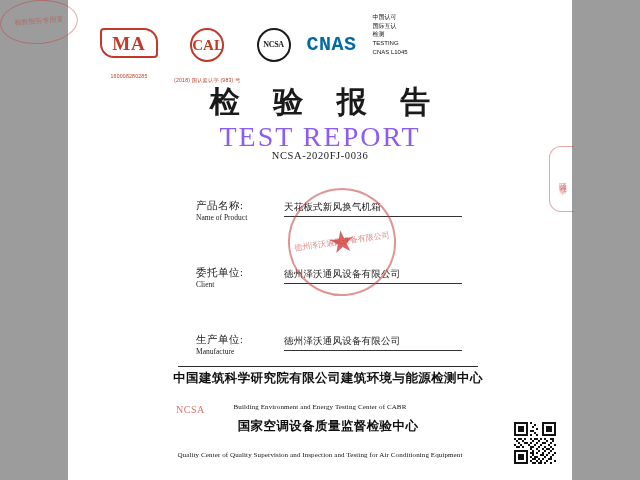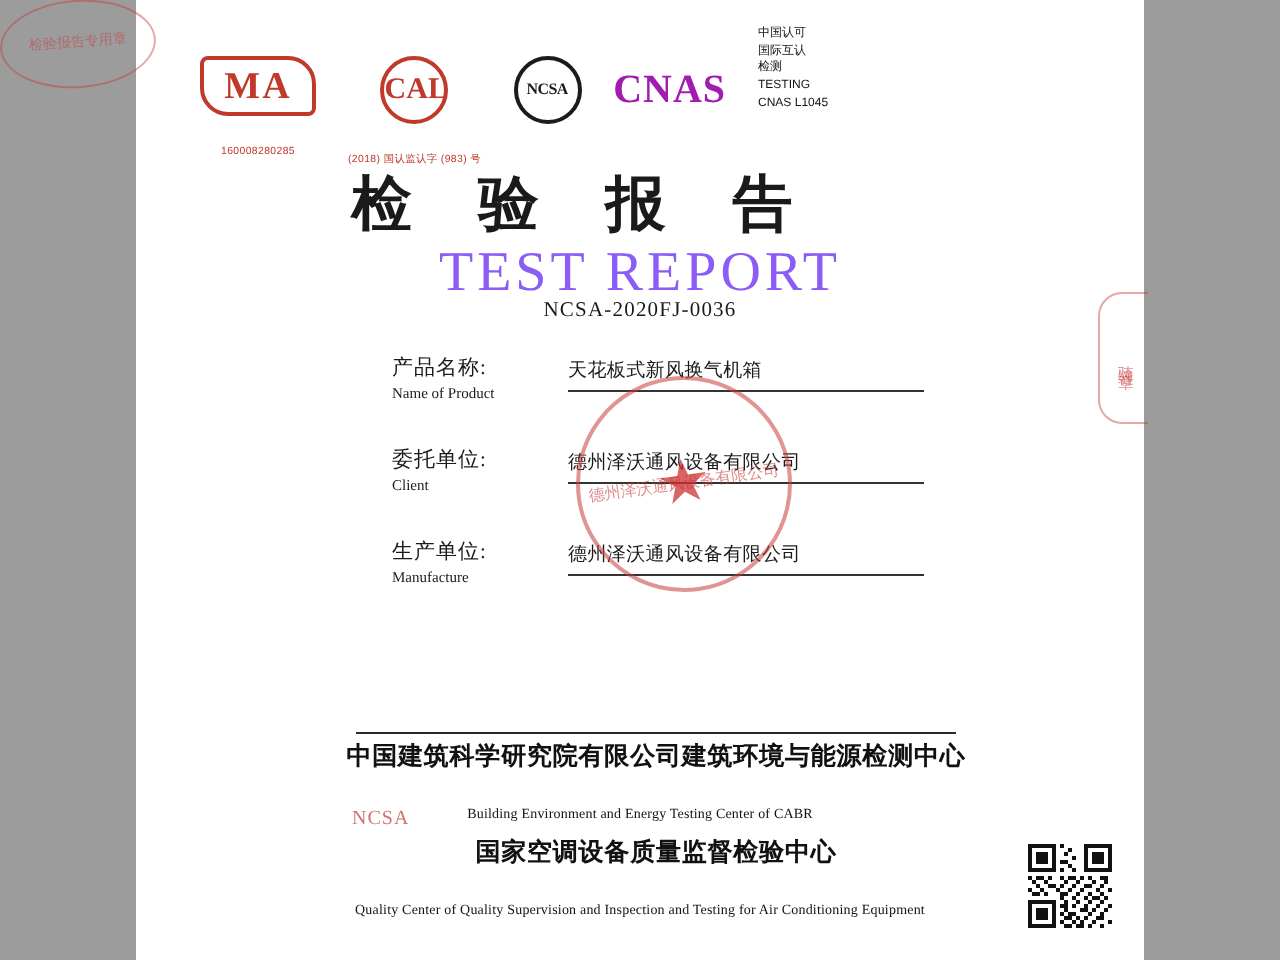--- a/index.html
+++ b/index.html
@@ -100,41 +100,41 @@
     color: #1b1b1b;
     font-family: "Liberation Serif", serif;
     font-weight: bold;
     font-size: 8px;
     line-height: 30px;
     letter-spacing: -.3px;
     box-sizing: border-box;
   }
   
   .cnas-mark {
-    color: #a21caf;
-    font-family: Liberation Serif, serif;
+    color: #0369a1;
+    font-family: Liberation Mono, monospace;
     font-weight: bold;
     font-size: 20px;
     line-height: 34px;
     letter-spacing: .5px;
   }
   .cnas-text {
     font-size: 6px;
     color: #111;
     line-height: 1.45;
     text-align: left;
     padding-top: 1px;
     white-space: nowrap;
   }
   
   .title-cn {
     position: absolute;
     left: 0;
     top: 82px;
-    width: 572px;
+    width: 640px;
     text-align: center;
     font-family: "Liberation Serif", serif;
     font-weight: bold;
     font-size: 30px;
     letter-spacing: 13px;
     text-indent: 13px;
     color: #1a1a1a;
   }
   .title-en {
     position: absolute;
@@ -161,20 +161,21 @@
   
   .fields {
     position: absolute;
     left: 196px;
     top: 178px;
     width: 268px;
   }
   .field-row {
     position: relative;
     height: 46px;
+    margin-top: 21px;
   }
   .field-label {
     position: absolute;
     left: 0;
     top: 0;
     width: 86px;
   }
   .label-cn {
     display: block;
     font-family: "Liberation Serif", serif;

